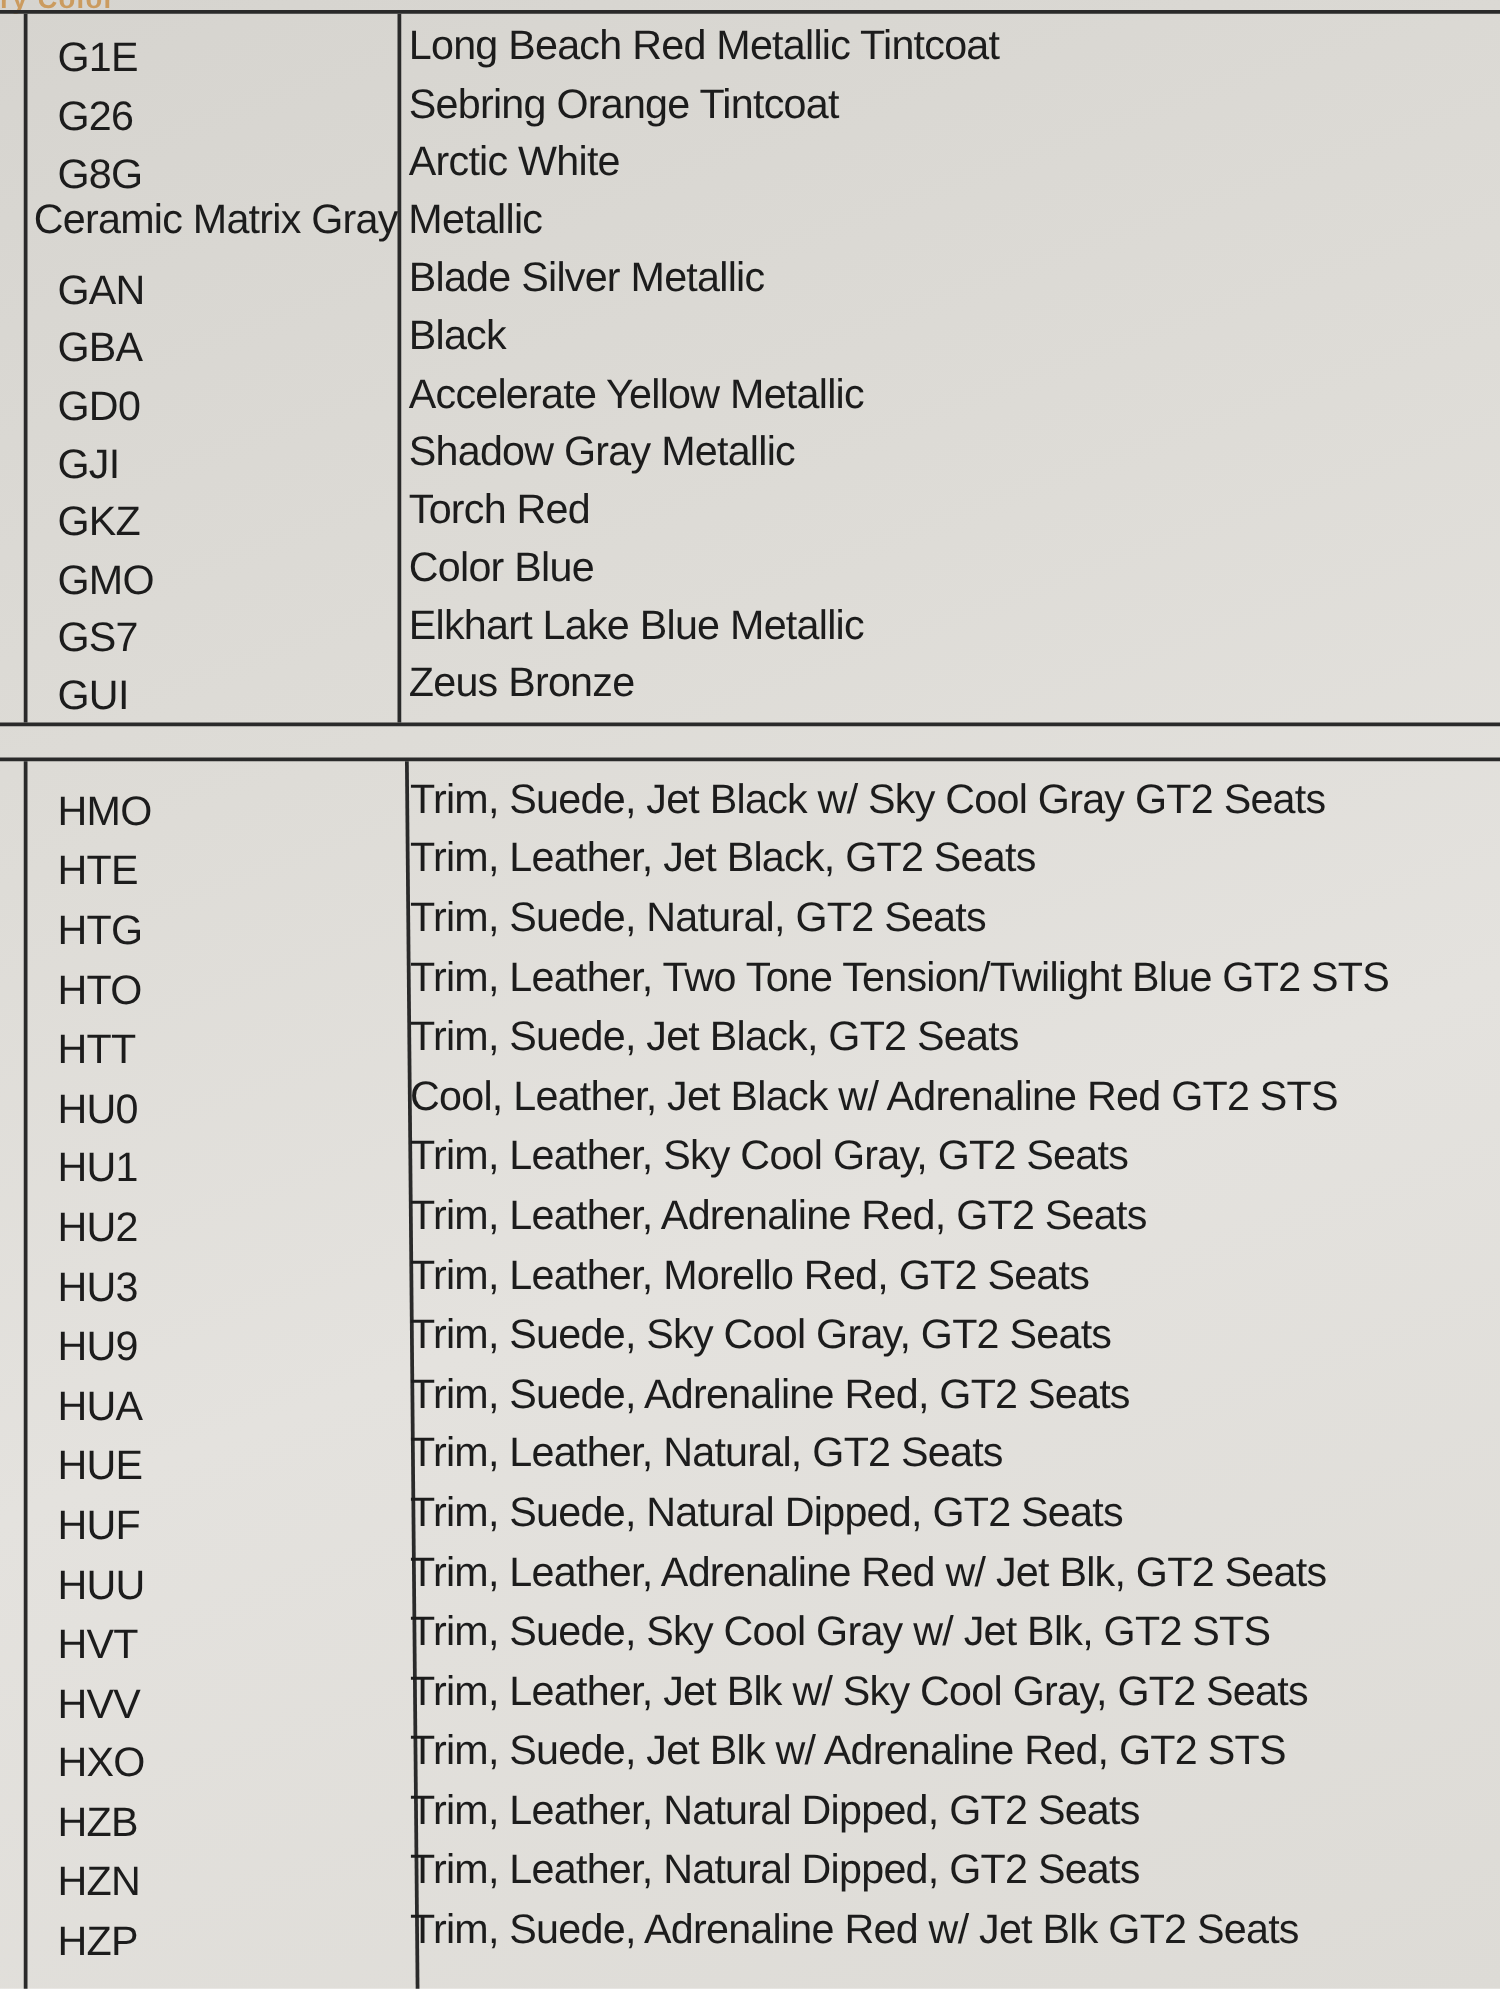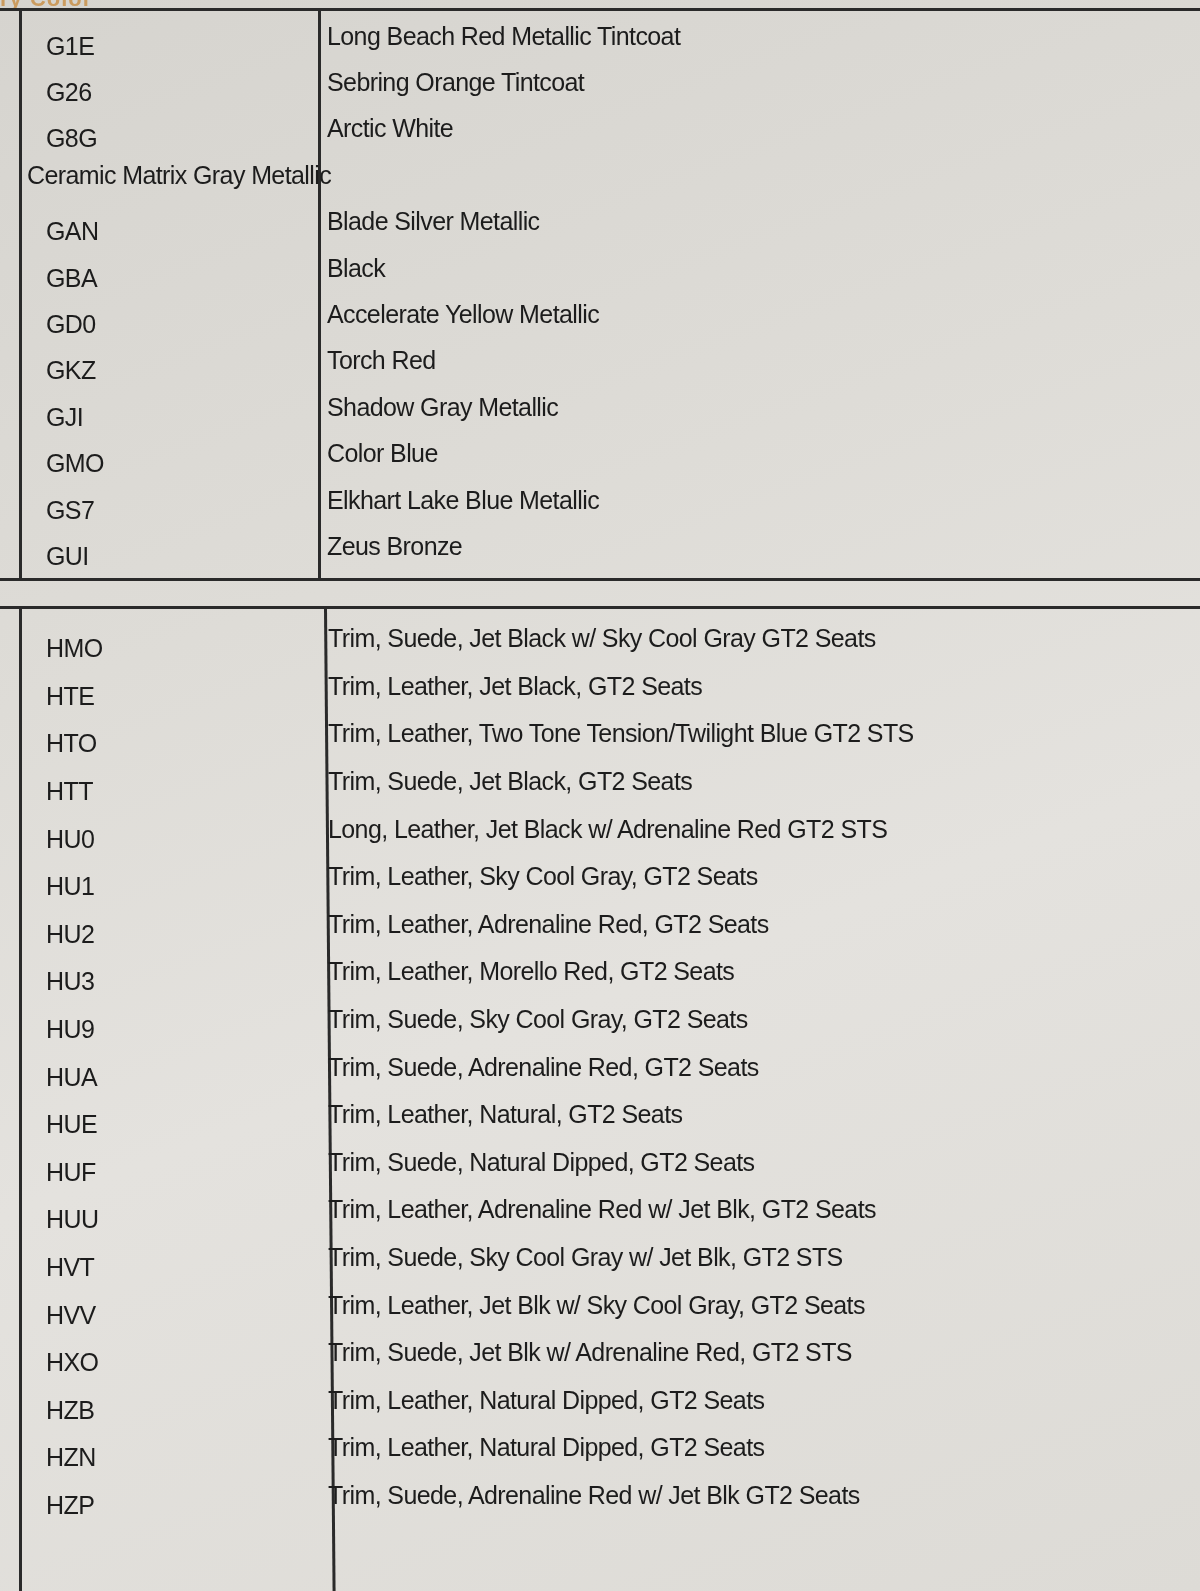--- a/index.html
+++ b/index.html
@@ -24,21 +24,21 @@
   .table .left-rule {
     position: absolute; left: 19px; top: 0; bottom: 0; border-left: 3px solid #2a2a2a;
   }
   .table .col-rule {
     position: absolute; top: 0; bottom: 0; border-left: 3px solid #2a2a2a;
   }
   .t1 .col-rule { left: 318px; }
   .t2 .col-rule { left: 324px; transform: skewX(0.5deg); transform-origin: top; }
   .row {
     position: relative; display: flex; align-items: center;
-    font-size: 25px; letter-spacing: -0.6px;
+    font-size: 33px; letter-spacing: -0.6px;
   }
   .t1 .row { height: 46.4px; }
   .t2 .row { height: 47.6px; }
   .code { width: 300px; padding-left: 46px; box-sizing: border-box; transform: translateY(6px); }
   .desc { padding-left: 27px; transform: translateY(-4px); white-space: nowrap; }
   .t2 .code { }
   .t2 .desc { padding-left: 28px; }
   .rows { position: relative; padding-top: 6px; padding-bottom: 4px; }
   .t2 .rows { padding-top: 10px; }
 </style>
@@ -72,26 +72,26 @@
       </div>
       <div class="row">
         <div class="code">GBA</div>
         <div class="desc">Black</div>
       </div>
       <div class="row">
         <div class="code">GD0</div>
         <div class="desc">Accelerate Yellow Metallic</div>
       </div>
       <div class="row">
+        <div class="code">GJI</div>
+        <div class="desc">Shadow Gray Metallic</div>
+      </div>
+      <div class="row">
         <div class="code">GKZ</div>
         <div class="desc">Torch Red</div>
-      </div>
-      <div class="row">
-        <div class="code">GJI</div>
-        <div class="desc">Shadow Gray Metallic</div>
       </div>
       <div class="row">
         <div class="code">GMO</div>
         <div class="desc">Color Blue</div>
       </div>
       <div class="row">
         <div class="code">GS7</div>
         <div class="desc">Elkhart Lake Blue Metallic</div>
       </div>
       <div class="row">
@@ -107,30 +107,34 @@
   <div class="rows" id="rows-trim">
       <div class="row">
         <div class="code">HMO</div>
         <div class="desc">Trim, Suede, Jet Black w/ Sky Cool Gray GT2 Seats</div>
       </div>
       <div class="row">
         <div class="code">HTE</div>
         <div class="desc">Trim, Leather, Jet Black, GT2 Seats</div>
       </div>
       <div class="row">
+        <div class="code">HTG</div>
+        <div class="desc">Trim, Suede, Natural, GT2 Seats</div>
+      </div>
+      <div class="row">
         <div class="code">HTO</div>
         <div class="desc">Trim, Leather, Two Tone Tension/Twilight Blue GT2 STS</div>
       </div>
       <div class="row">
         <div class="code">HTT</div>
         <div class="desc">Trim, Suede, Jet Black, GT2 Seats</div>
       </div>
       <div class="row">
         <div class="code">HU0</div>
-        <div class="desc">Long, Leather, Jet Black w/ Adrenaline Red GT2 STS</div>
+        <div class="desc">Cool, Leather, Jet Black w/ Adrenaline Red GT2 STS</div>
       </div>
       <div class="row">
         <div class="code">HU1</div>
         <div class="desc">Trim, Leather, Sky Cool Gray, GT2 Seats</div>
       </div>
       <div class="row">
         <div class="code">HU2</div>
         <div class="desc">Trim, Leather, Adrenaline Red, GT2 Seats</div>
       </div>
       <div class="row">

